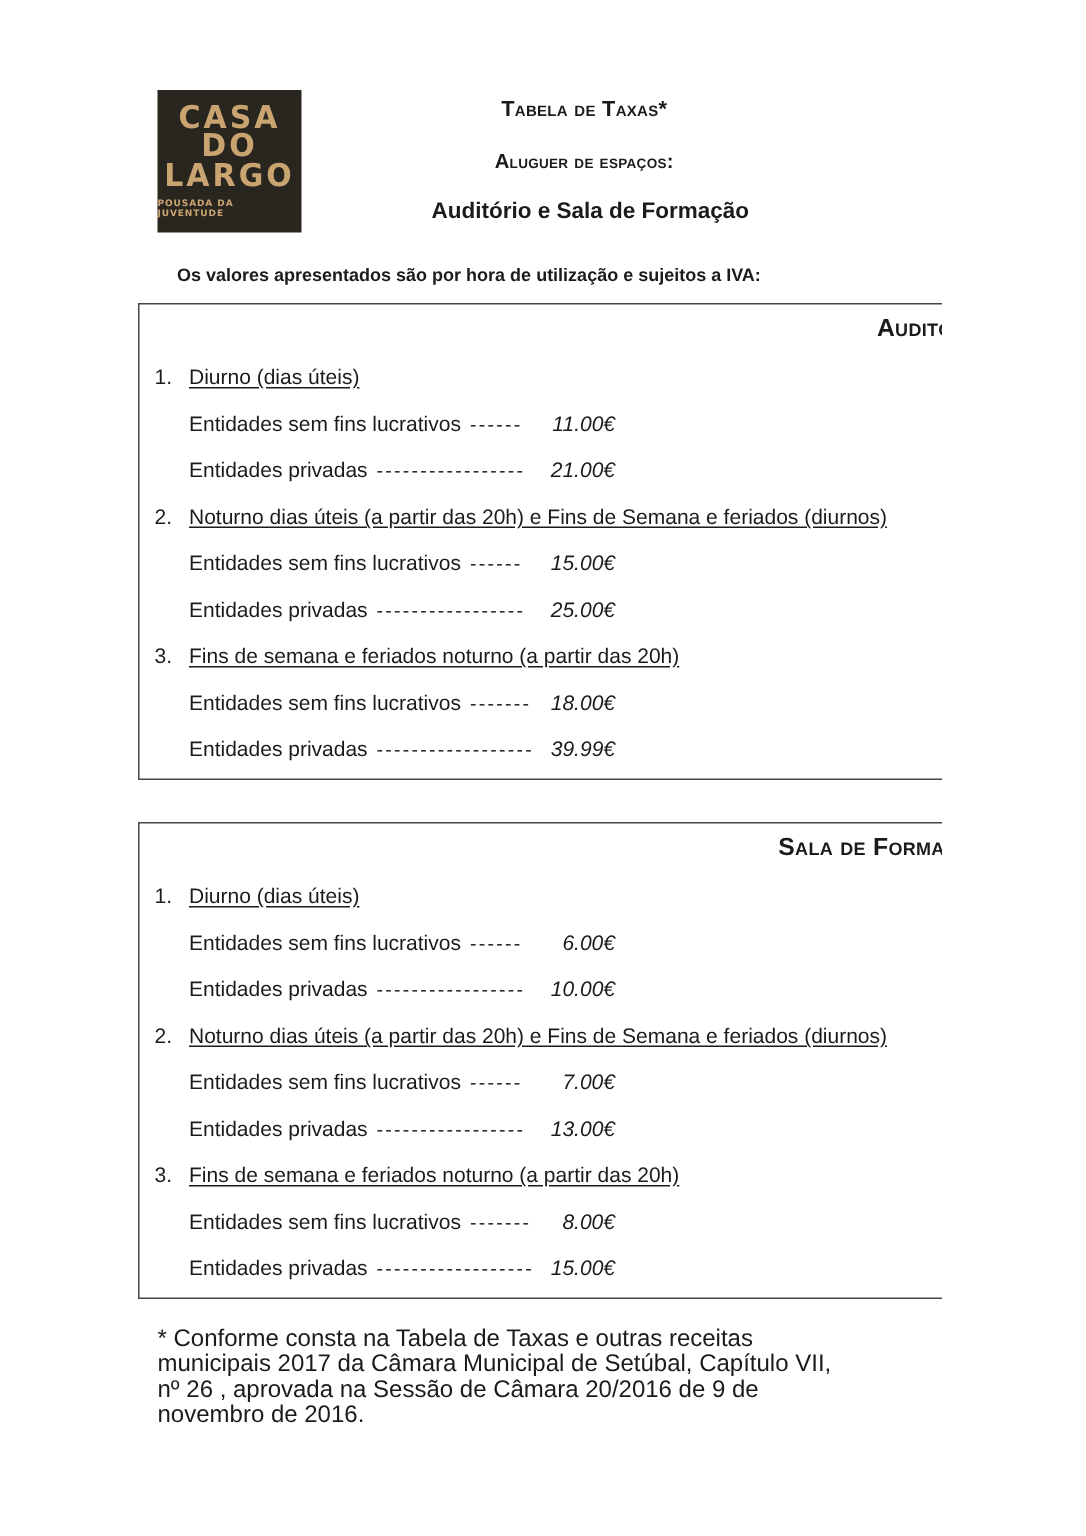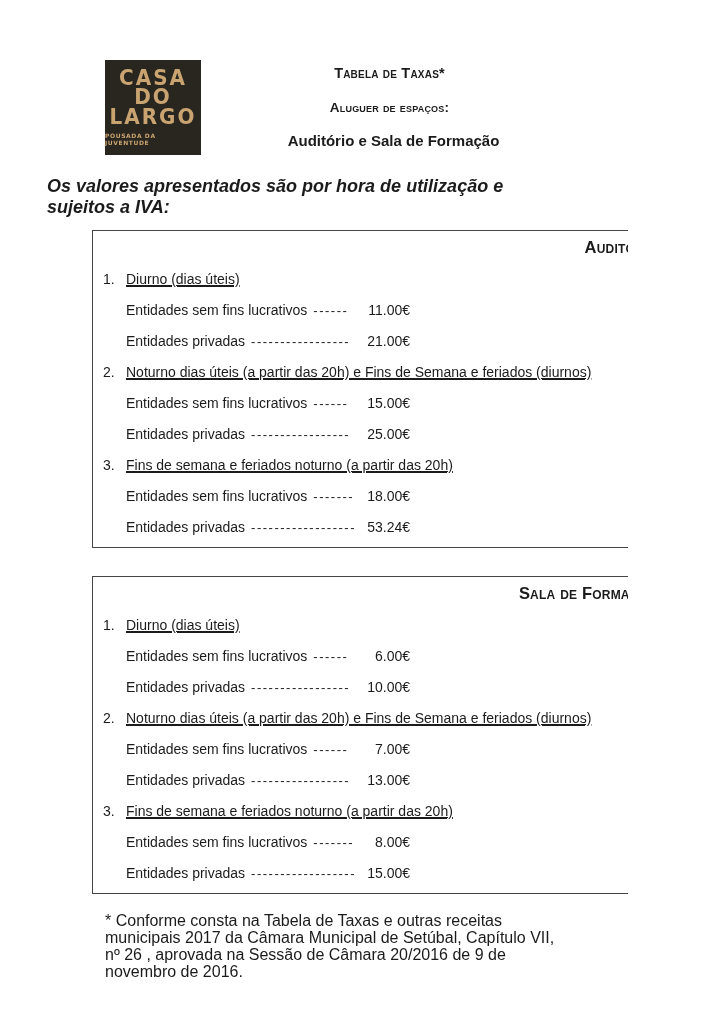--- a/index.html
+++ b/index.html
@@ -16,35 +16,35 @@
   }
   .logo-line { font-size: 20px; line-height: 19.5px; letter-spacing: 2px; transform: scaleY(1.05); }
   .logo-sub { font-size: 6px; letter-spacing: 0.6px; margin-top: 5px; font-weight: bold; }
   .head-block { flex: 1; text-align: center; padding-top: 2px; }
   .sc { font-variant: small-caps; padding-left: 16px; }
   .doc-title { font-size: 14.5px; font-weight: bold; margin-top: 3px; letter-spacing: 0.2px; }
   .doc-subtitle { font-size: 13.5px; font-weight: bold; margin-top: 19px; letter-spacing: 0.2px; }
   .doc-heading { font-size: 15px; font-weight: bold; margin-top: 17px; padding-left: 24px; }
 
   
-  .intro { margin: 21px 66px 0 47px; font-style: italic; font-weight: bold; font-size: 18px; }
+  .intro { margin: 21px 66px 0 118px; font-weight: bold; font-size: 12px; }
 
   
   .box { margin-left: 92px; width: 566px; border: 1px solid #454545; background: #fff; padding-bottom: 7px; }
   .box-1 { margin-top: 12px; }
   .box-2 { margin-top: 28px; }
   .box-title { text-align: right; font-weight: bold; font-size: 16.5px; margin: 7px 0 13px; letter-spacing: 0.2px; }
   .line { height: 18px; line-height: 18px; margin-bottom: 13px; font-size: 14px; white-space: nowrap; }
-  .item-heading { margin-left: 10px; font-weight: bold; font-weight: normal; text-decoration: underline; }
+  .item-heading { margin-left: 10px; font-weight: bold; font-weight: normal; }
   .num { display: inline-block; width: 23px; }
   .item-title { text-decoration: underline; text-underline-offset: 2px; }
   .row { margin-left: 33px; }
   .row-wrap { display: flex; width: 284px; align-items: baseline; }
   .dashes { margin-left: 6px; letter-spacing: 1.5px; font-size: 13px; }
-  .price { margin-left: auto; }
+  .price { margin-left: auto; font-style: italic; }
 
   
   .footnote { margin: 18px 66px 0 105px; max-width: 520px; font-size: 16px; line-height: 17px; }
 </style>
 </head>
 <body>
 
 <div class="page">
 
   <div class="header-row">
@@ -109,21 +109,21 @@
       <span class="row-wrap">
           <span>Entidades sem fins lucrativos</span>
           <span class="dashes">-------</span>
           <span class="price">18.00€</span>
         </span>
     </div>
     <div class="line row" style="margin-bottom:4px;">
       <span class="row-wrap">
           <span>Entidades privadas</span>
           <span class="dashes">------------------</span>
-          <span class="price">53.24€</span>
+          <span class="price">39.99€</span>
         </span>
     </div>
   </div>
 
   <div class="box box-2">
     <div class="box-title sc">Sala de Formação</div>
 
     <div class="line item-heading">
       <span class="num">1.</span><span class="item-title">Diurno (dias úteis)</span>
     </div>

